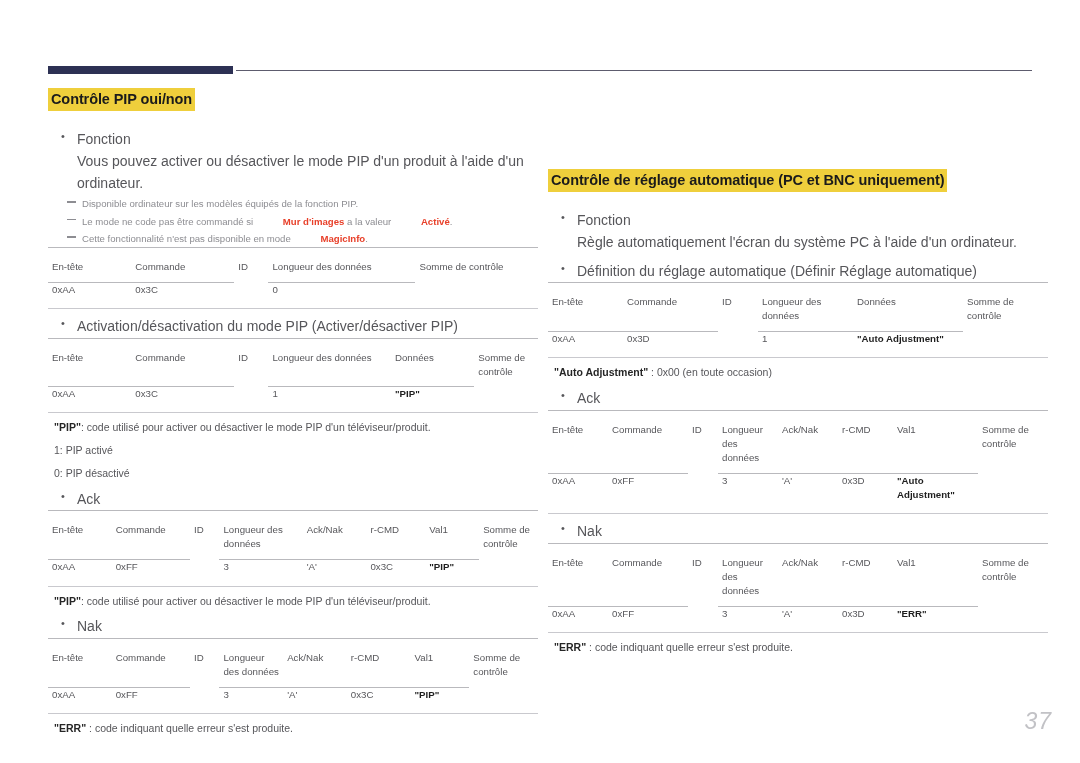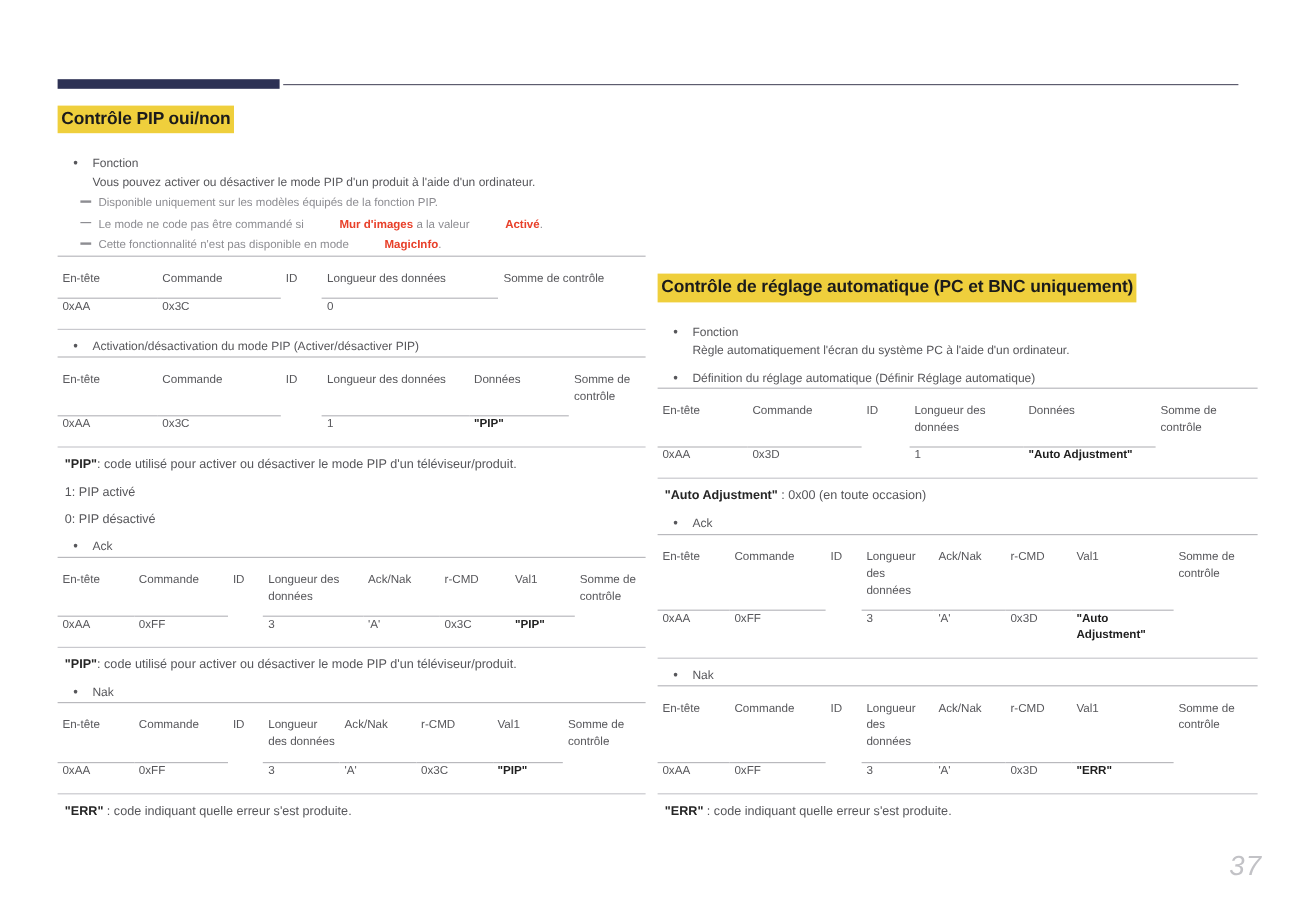--- a/index.html
+++ b/index.html
@@ -44,21 +44,21 @@
   
   .page {
     position: absolute;
     top: 88px;
     left: 48px;
     right: 40px;
     bottom: 0;
   }
   .columns {
     display: flex;
-    align-items: flex-end;
+    align-items: center;
   }
   .col-left { width: 490px; flex: 0 0 490px; }
   .col-gap  { width: 10px; flex: 0 0 10px; }
   .col-right { width: 500px; flex: 0 0 500px; }
 
   
   .sec-title {
     font-size: 14.5px;
     font-weight: bold;
     color: #1b1b1b;
@@ -67,21 +67,21 @@
     padding: 2px 3px 3px 3px;
     line-height: 1.25;
     letter-spacing: -0.1px;
     margin-bottom: 11px;
   }
 
   
   .bullet {
     position: relative;
     padding-left: 29px;
-    font-size: 10px;
+    font-size: 14px;
     line-height: 1.55;
     color: #56565a;
     margin-top: 7px;
   }
   .bullet::before {
     content: "•";
     position: absolute;
     left: 13px;
     top: -1px;
     font-size: 11px;
@@ -181,21 +181,21 @@
 
     <div class="col-left">
 
       <div class="sec-title">Contrôle PIP oui/non</div>
 
       <div class="bullet">
         <span>Fonction</span>
         <span class="sub">Vous pouvez activer ou désactiver le mode PIP d'un produit à l'aide d'un ordinateur.</span>
       </div>
 
-      <div class="note">Disponible uniquement sur les modèles équipés de la fonction PIP.</div>
+      <div class="note">Disponible ordinateur sur les modèles équipés de la fonction PIP.</div>
 
       <div class="note"><span>Le mode ne code pas être commandé si </span><b>Mur d'images</b><span> a la valeur </span><b>Activé</b><span>.</span></div>
 
       <div class="note"><span>Cette fonctionnalité n'est pas disponible en mode </span><b>MagicInfo</b><span>.</span></div>
 
 
       
       <div class="tbl-wrap">
         <div class="tbl-top"></div>
         <table class="tbl">

